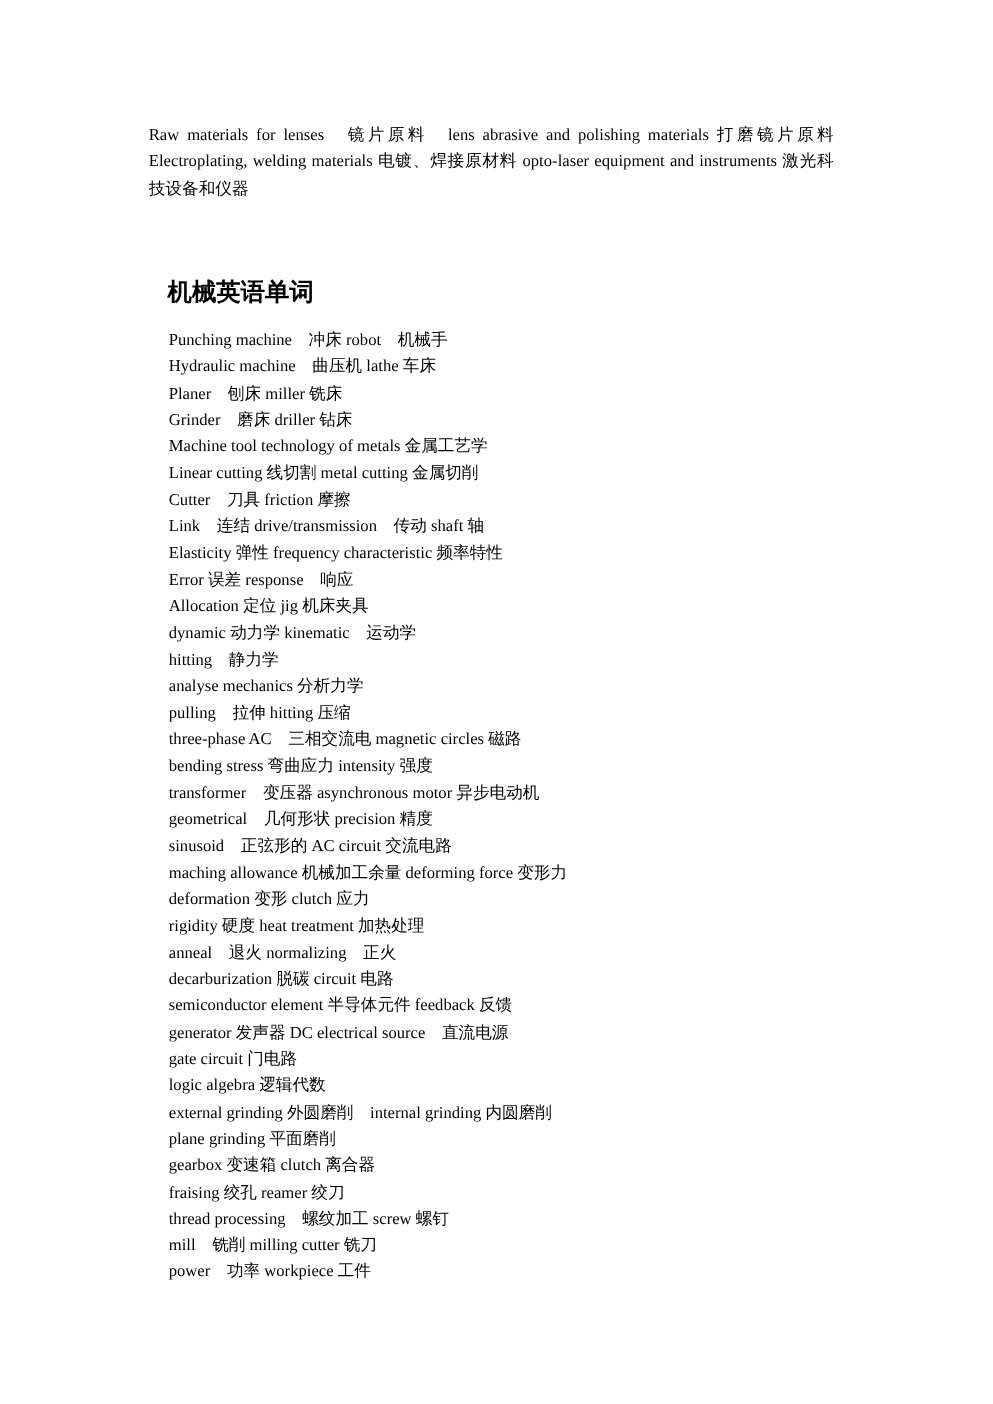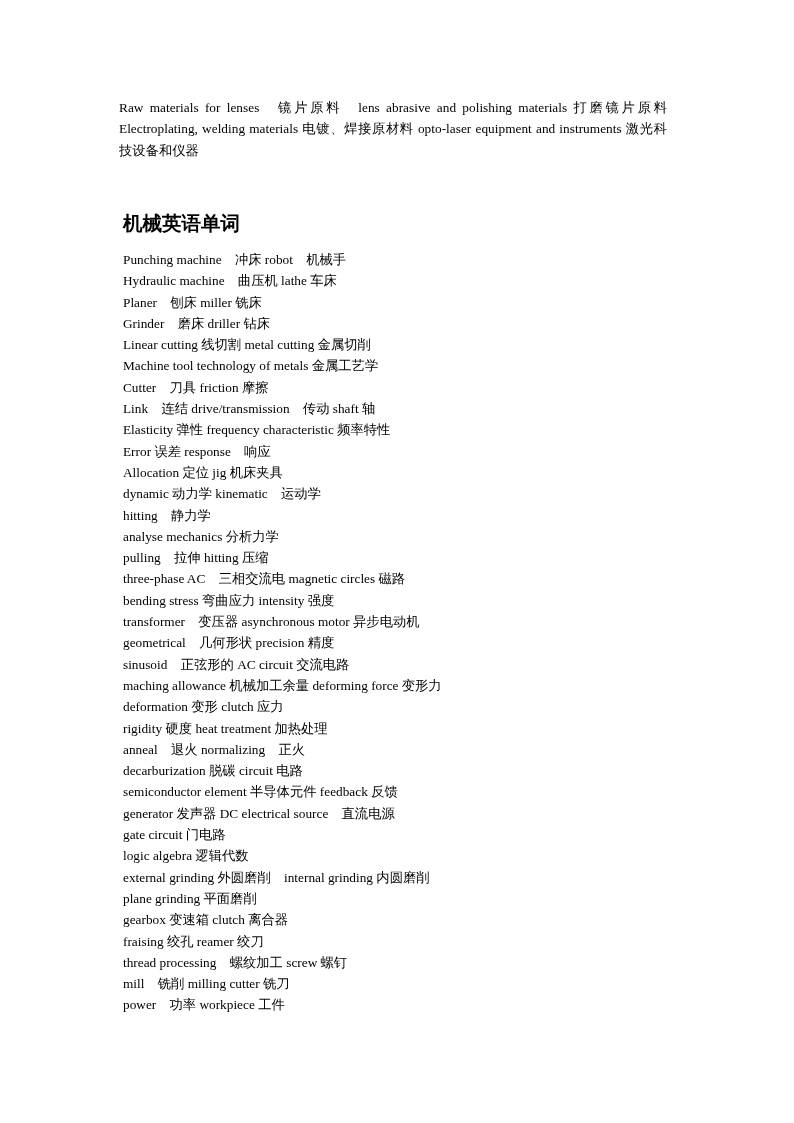--- a/index.html
+++ b/index.html
@@ -42,35 +42,35 @@
     margin: 0 0 0 0;
     word-spacing: 0.2px;
     letter-spacing: 0.02px;
   }
 
   
   .section-heading {
     font-size: 19.5px;
     font-weight: bold;
     line-height: 24px;
-    margin: 4px;
+    margin: 15px;
     position: absolute;
     left: 0;
     top: 111px;
     white-space: nowrap;
     letter-spacing: 0px;
   }
 
   
   .vocab-list {
     position: absolute;
     left: 0;
     top: 148px;
     width: 620px;
-    margin: 4px;
+    margin: 16px;
     padding: 0;
     list-style: none;
   }
   .vocab-list li {
     font-size: 13.3px;
     line-height: 21.3px;
     white-space: nowrap;
     margin: 0;
     padding: 0;
   }
@@ -83,22 +83,22 @@
 
     <p class="intro">Raw materials for lenses　镜片原料　lens abrasive and polishing materials 打磨镜片原料 Electroplating, welding materials 电镀、焊接原材料 opto-laser equipment and instruments 激光科技设备和仪器</p>
 
     <h2 class="section-heading">机械英语单词</h2>
 
     <ul class="vocab-list">
       <li>Punching machine　冲床 robot　机械手</li>
       <li>Hydraulic machine　曲压机 lathe 车床</li>
       <li>Planer　刨床 miller 铣床</li>
       <li>Grinder　磨床 driller 钻床</li>
+      <li>Machine tool technology of metals 金属工艺学</li>
       <li>Linear cutting 线切割 metal cutting 金属切削</li>
-      <li>Machine tool technology of metals 金属工艺学</li>
       <li>Cutter　刀具 friction 摩擦</li>
       <li>Link　连结 drive/transmission　传动 shaft 轴</li>
       <li>Elasticity 弹性 frequency characteristic 频率特性</li>
       <li>Error 误差 response　响应</li>
       <li>Allocation 定位 jig 机床夹具</li>
       <li>dynamic 动力学 kinematic　运动学</li>
       <li>hitting　静力学</li>
       <li>analyse mechanics 分析力学</li>
       <li>pulling　拉伸 hitting 压缩</li>
       <li>three-phase AC　三相交流电 magnetic circles 磁路</li>

